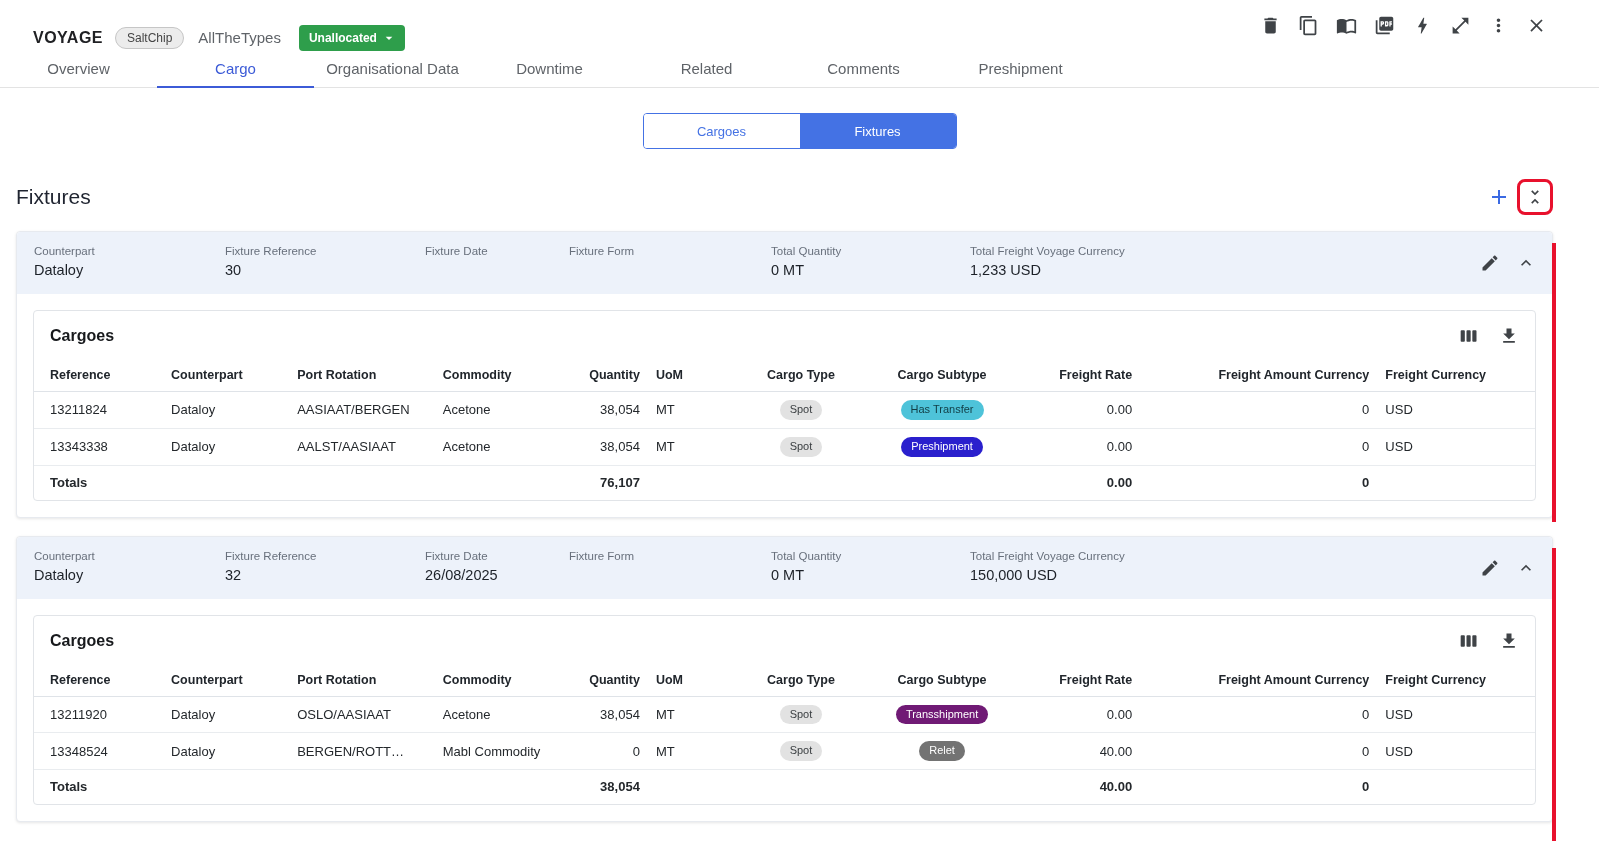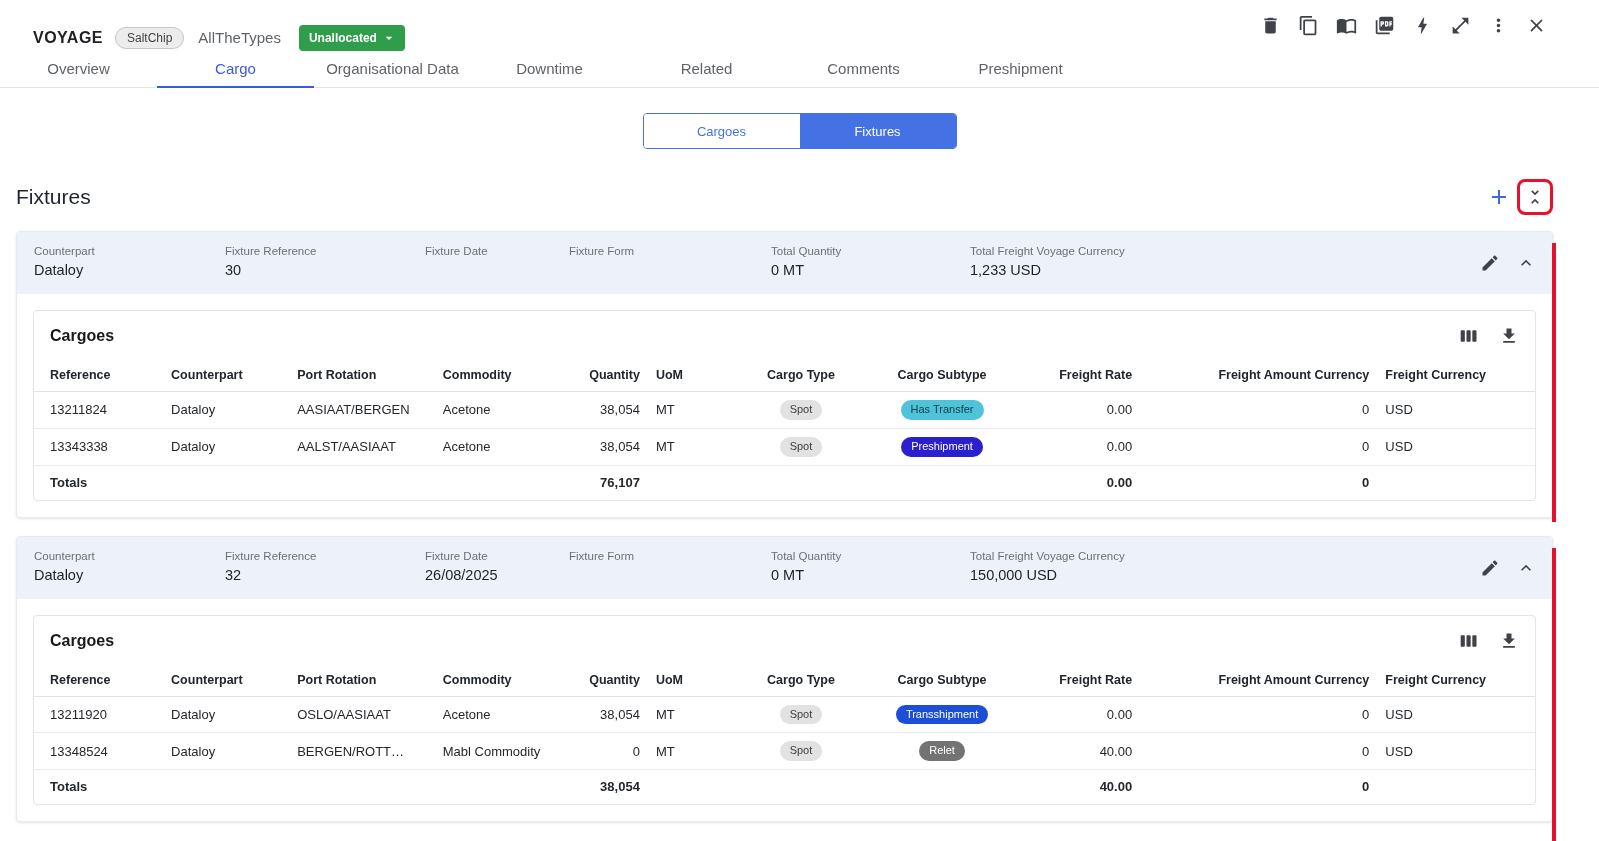--- a/index.html
+++ b/index.html
@@ -384,21 +384,21 @@
           </thead>
           <tbody>
             <tr>
               <td>13211920</td>
               <td>Dataloy</td>
               <td>OSLO/AASIAAT</td>
               <td>Acetone</td>
               <td class="num">38,054</td>
               <td>MT</td>
               <td class="ctr"><span class="chip" style="background-color: rgb(226, 226, 226); color: rgb(60, 64, 67);">Spot</span></td>
-              <td class="ctr"><span class="chip" style="background-color: #1d4ed8; color: rgb(255, 255, 255);">Transshipment</span></td>
+              <td class="ctr"><span class="chip" style="background-color: #701a75; color: rgb(255, 255, 255);">Transshipment</span></td>
               <td class="num">0.00</td>
               <td class="num">0</td>
               <td>USD</td>
             </tr>
             <tr>
               <td>13348524</td>
               <td>Dataloy</td>
               <td>BERGEN/ROTT…</td>
               <td>Mabl Commodity</td>
               <td class="num">0</td>

